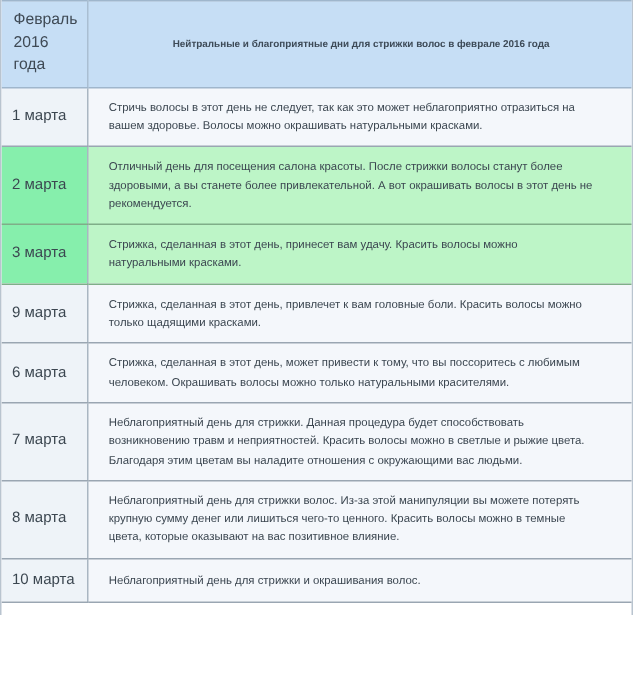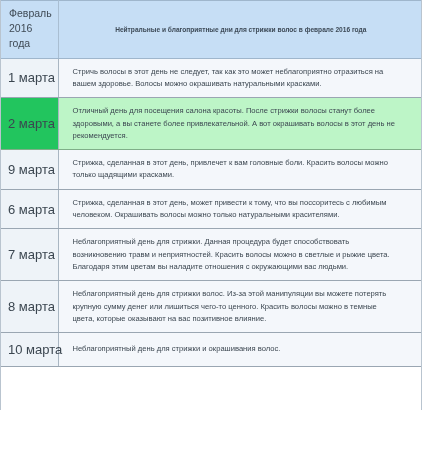--- a/index.html
+++ b/index.html
@@ -64,40 +64,40 @@
     vertical-align: middle;
   }
 
   
   tbody td {
     border-bottom: 1px solid #9aa6b2;
     vertical-align: middle;
     line-height: 1.62;
   }
   td.day-cell {
-    font-size: 13px;
+    font-size: 10px;
     color: #3b4650;
     padding: 6px 4px 6px 7px;
     border-right: 1px solid #a9b6c2;
     white-space: nowrap;
     vertical-align: middle;
   }
   td.desc-cell {
     font-size: 7.6px;
     color: #3b4650;
     padding: 7px 25px 7px 14px;
     text-align: left;
   }
 
   
   tr.bg-neutral td { background: #f4f7fb; }
   tr.bg-good    td { background: #bdf5c7; margin-left: 38px; }
 
   tr.bg-neutral td.day-cell { background: #eef3f8; }
-  tr.bg-good    td.day-cell { background: #22c55e; }
+  tr.bg-good    td.day-cell { background: #86efac; }
 
   tr.bg-good td { border-bottom: 1px solid #7fae88; }
 </style>
 </head>
 <body>
 
 <div class="calendar-wrap">
   <table class="calendar">
     <colgroup>
       <col class="col-day">
@@ -114,20 +114,24 @@
     </thead>
     <tbody id="calendar-body">
         <tr class="bg-neutral">
           <td class="day-cell">1 марта</td>
           <td class="desc-cell">Стричь волосы в этот день не следует, так как это может неблагоприятно отразиться на вашем здоровье. Волосы можно окрашивать натуральными красками.</td>
         </tr>
         <tr class="bg-good">
           <td class="day-cell">2 марта</td>
           <td class="desc-cell">Отличный день для посещения салона красоты. После стрижки волосы станут более здоровыми, а вы станете более привлекательной. А вот окрашивать волосы в этот день не рекомендуется.</td>
         </tr>
+        <tr class="bg-good">
+          <td class="day-cell">3 марта</td>
+          <td class="desc-cell">Стрижка, сделанная в этот день, принесет вам удачу. Красить волосы можно натуральными красками.</td>
+        </tr>
         <tr class="bg-neutral">
           <td class="day-cell">9 марта</td>
           <td class="desc-cell">Стрижка, сделанная в этот день, привлечет к вам головные боли. Красить волосы можно только щадящими красками.</td>
         </tr>
         <tr class="bg-neutral">
           <td class="day-cell">6 марта</td>
           <td class="desc-cell">Стрижка, сделанная в этот день, может привести к тому, что вы поссоритесь с любимым человеком. Окрашивать волосы можно только натуральными красителями.</td>
         </tr>
         <tr class="bg-neutral">
           <td class="day-cell">7 марта</td>

